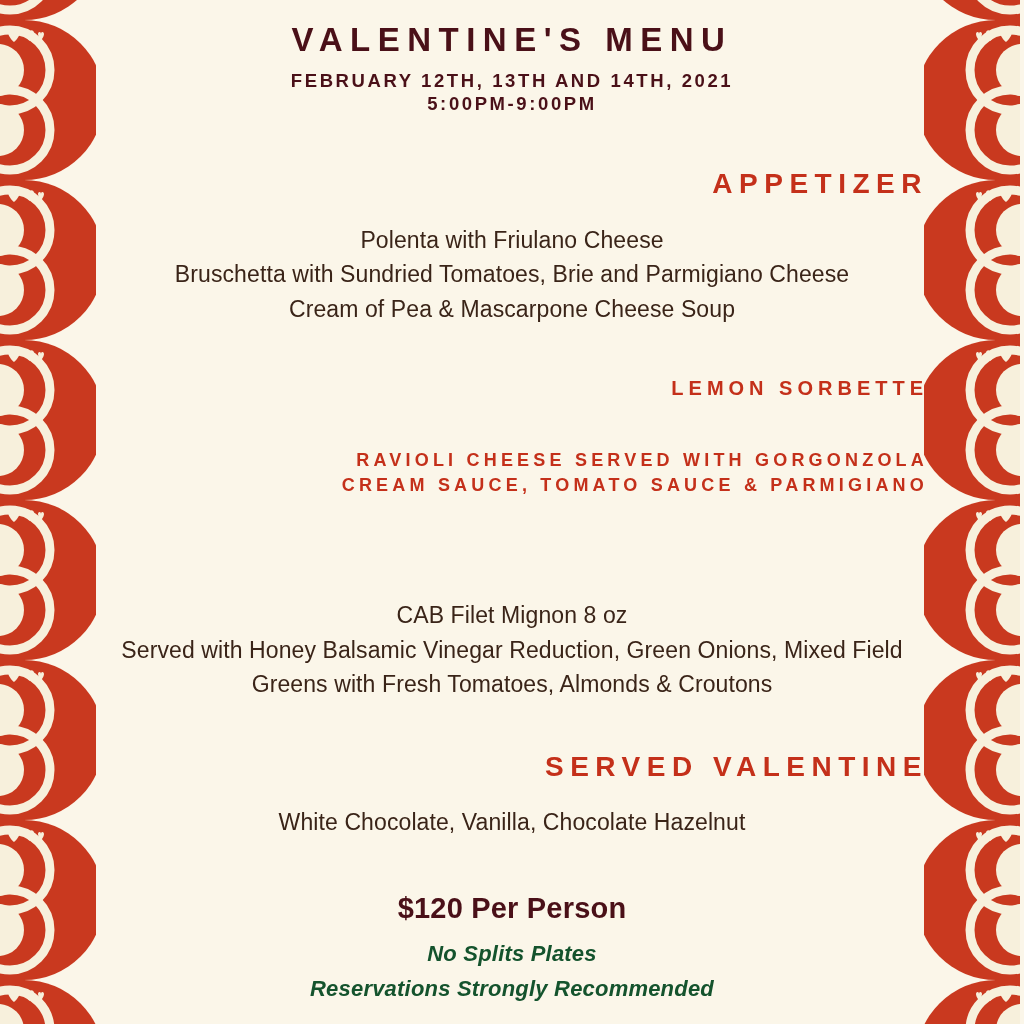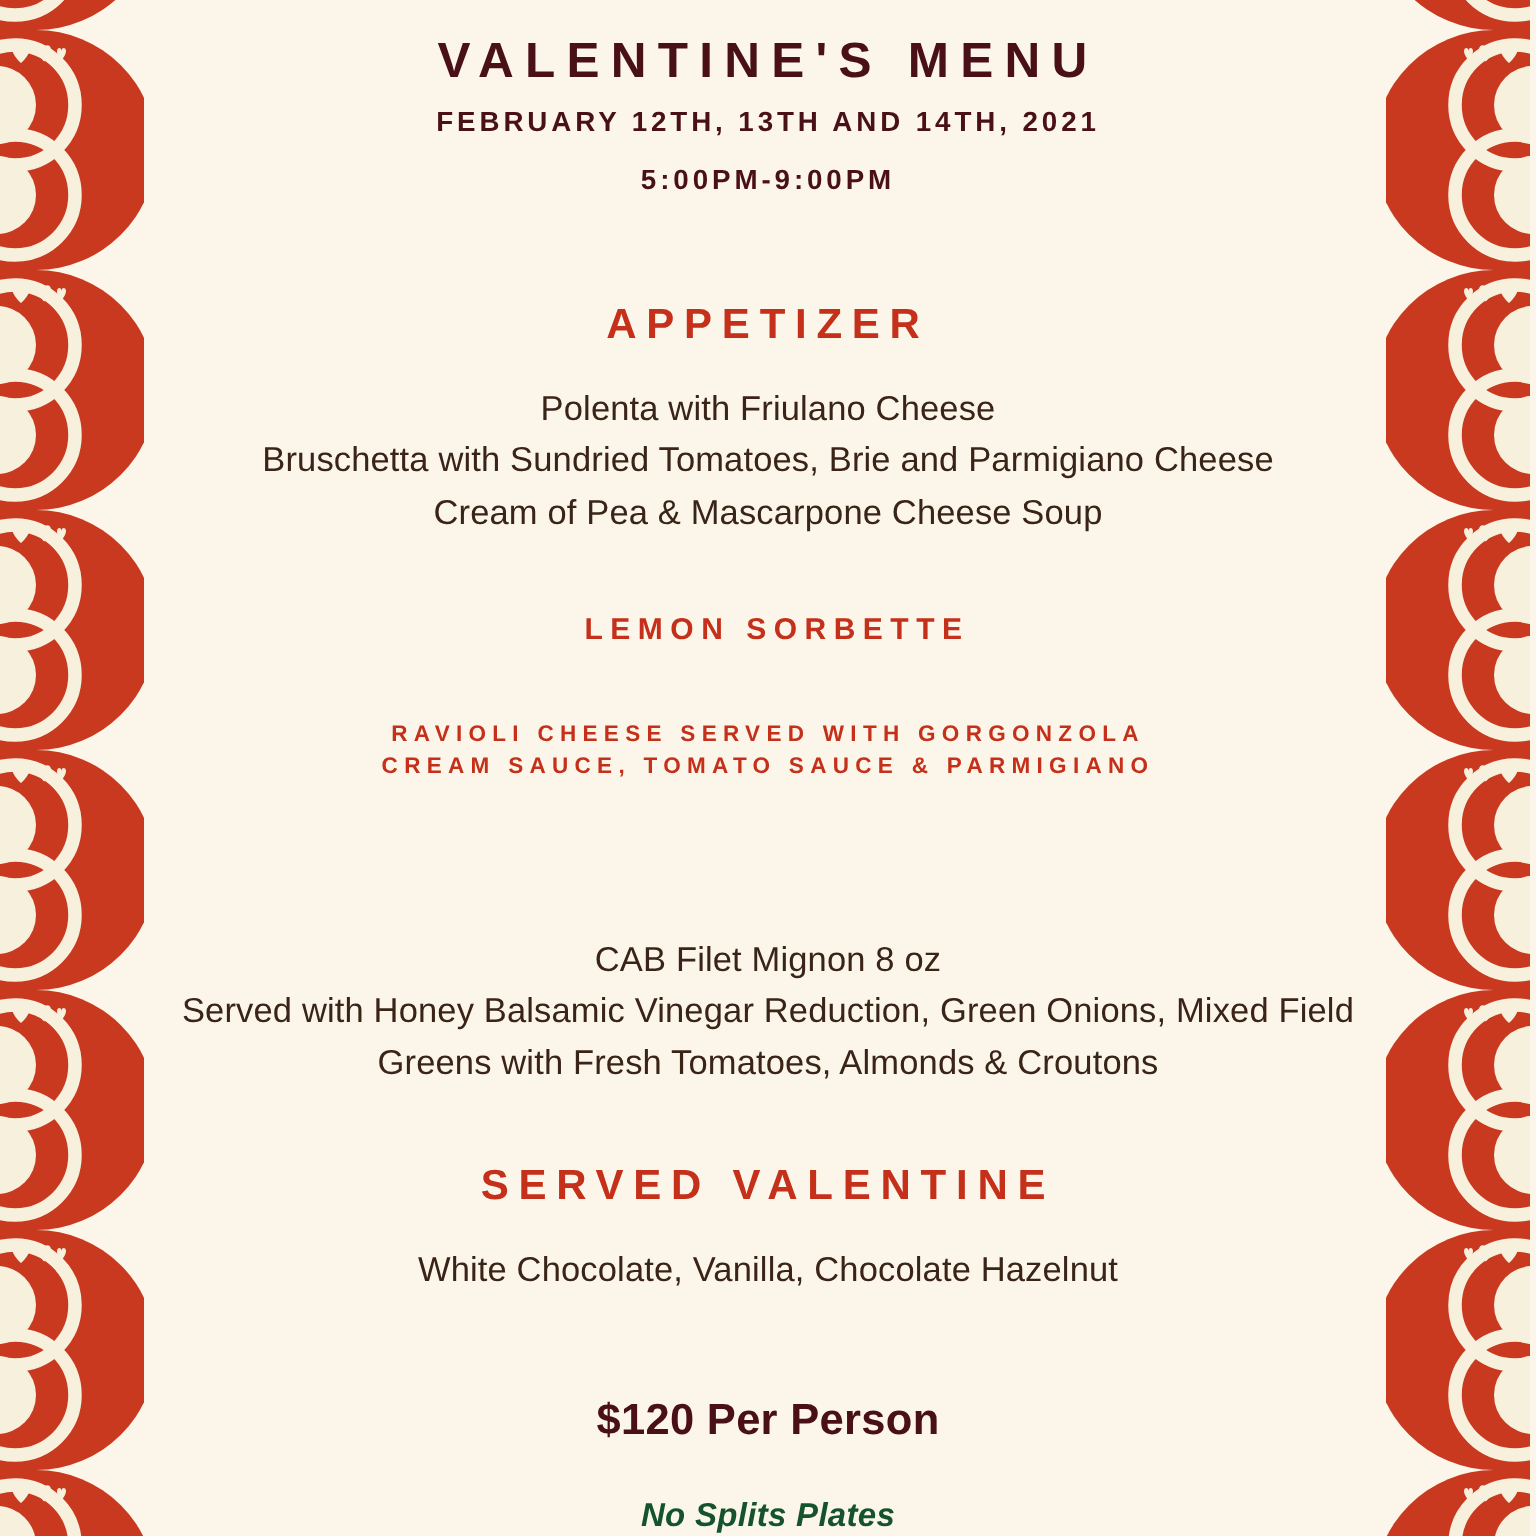--- a/index.html
+++ b/index.html
@@ -67,56 +67,57 @@
     color: #4A1018;
     margin: 0;
     padding-top: 11px;
     line-height: 1.25;
   }
   .subtitle-2 {
     font-size: 18.5px;
     font-weight: bold;
     letter-spacing: 2.6px;
     color: #4A1018;
-    margin: 16px;
+    margin: 0;
     line-height: 1.35;
   }
 
   .section-heading {
     font-size: 28px;
     font-weight: bold;
     letter-spacing: 6.5px;
     color: #C4301A;
     margin: 0;
     line-height: 1.2;
+    text-align: right;
   }
   .section-heading.small {
     font-size: 20px;
     letter-spacing: 5px;
     padding-left: 12px;
   }
   .section-heading.pasta {
-    font-size: 15px;
+    font-size: 18px;
     letter-spacing: 4.2px;
     line-height: 1.38;
   }
 
   .body-line {
     font-size: 23px;
     color: #3A2418;
     margin: 0;
     line-height: 1.5;
     letter-spacing: 0.1px;
   }
 
   .price {
     font-size: 29px;
     font-weight: bold;
     color: #4A1018;
-    margin: 16px;
+    margin: 0;
     line-height: 1.3;
     letter-spacing: 0.2px;
   }
   .note {
     font-size: 22px;
     font-weight: bold;
     font-style: italic;
     color: #14532d;
     margin: 0;
     line-height: 1.55;

